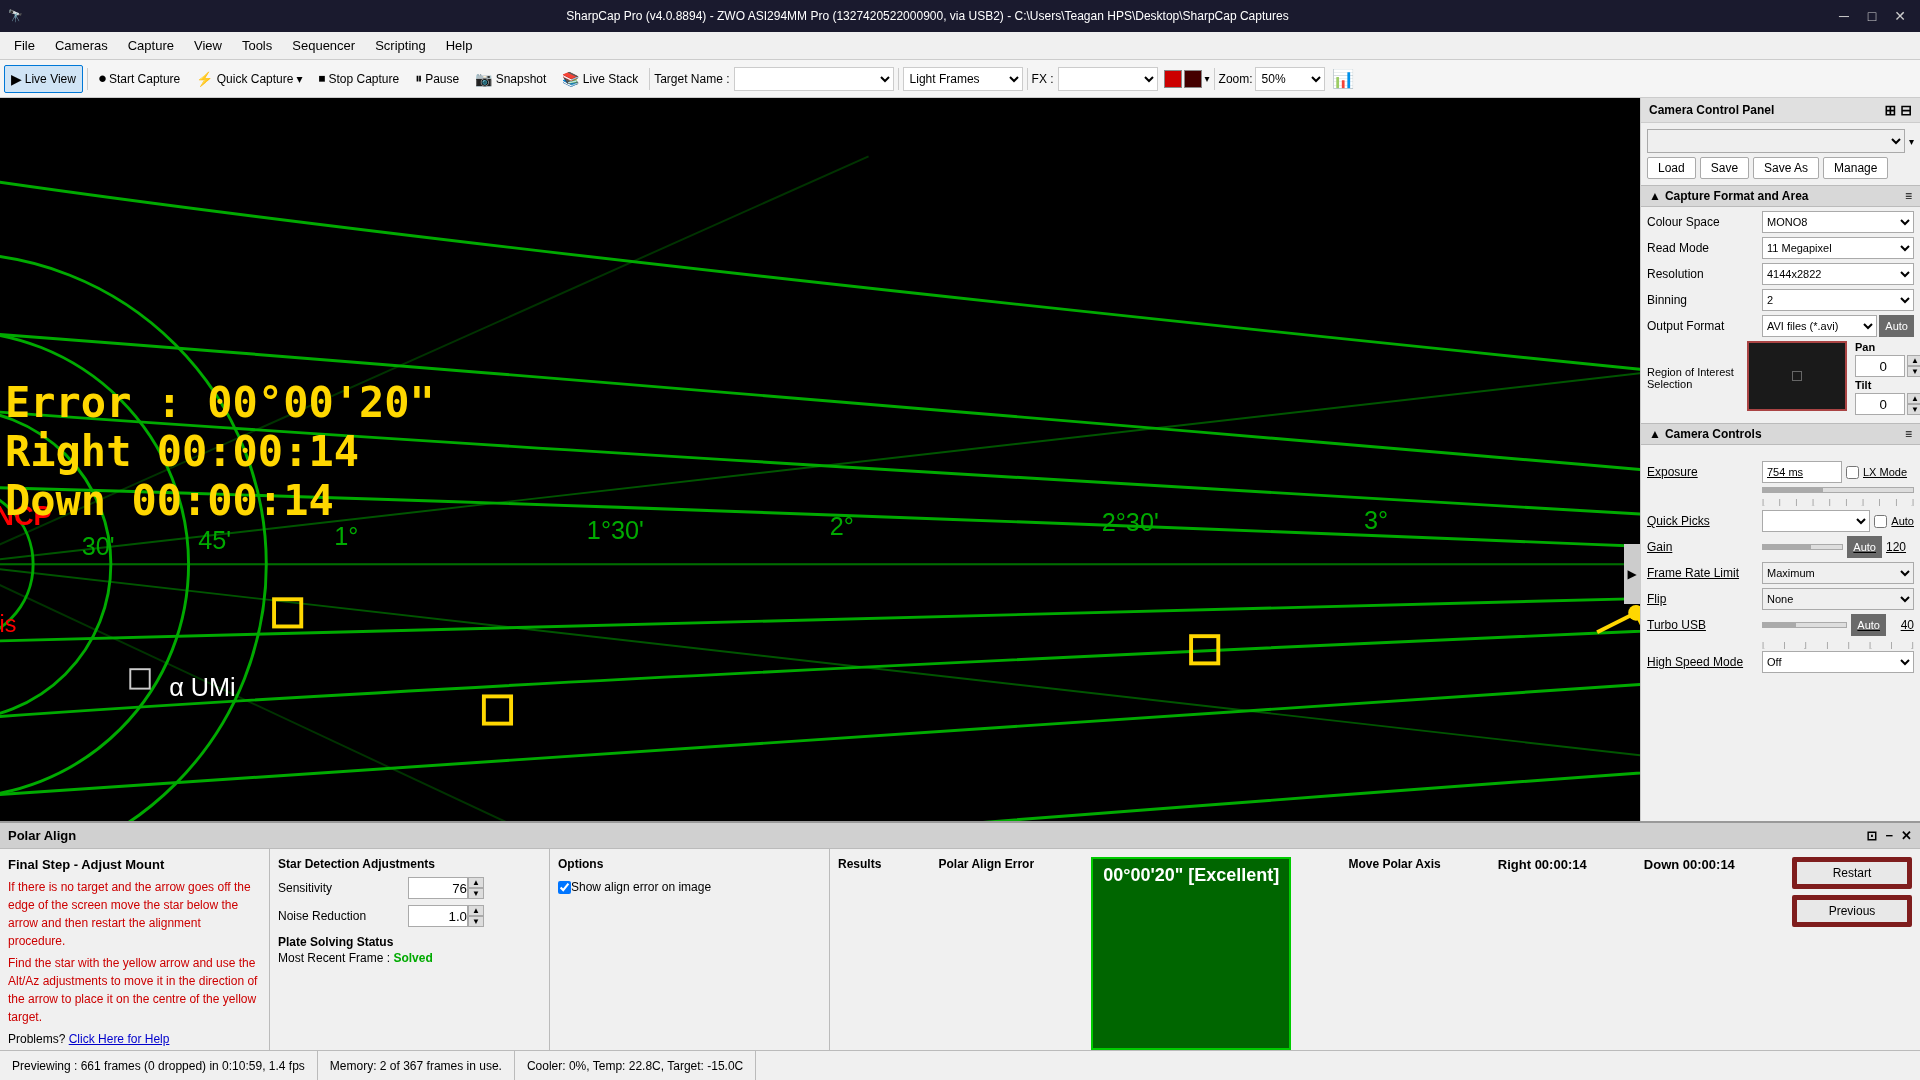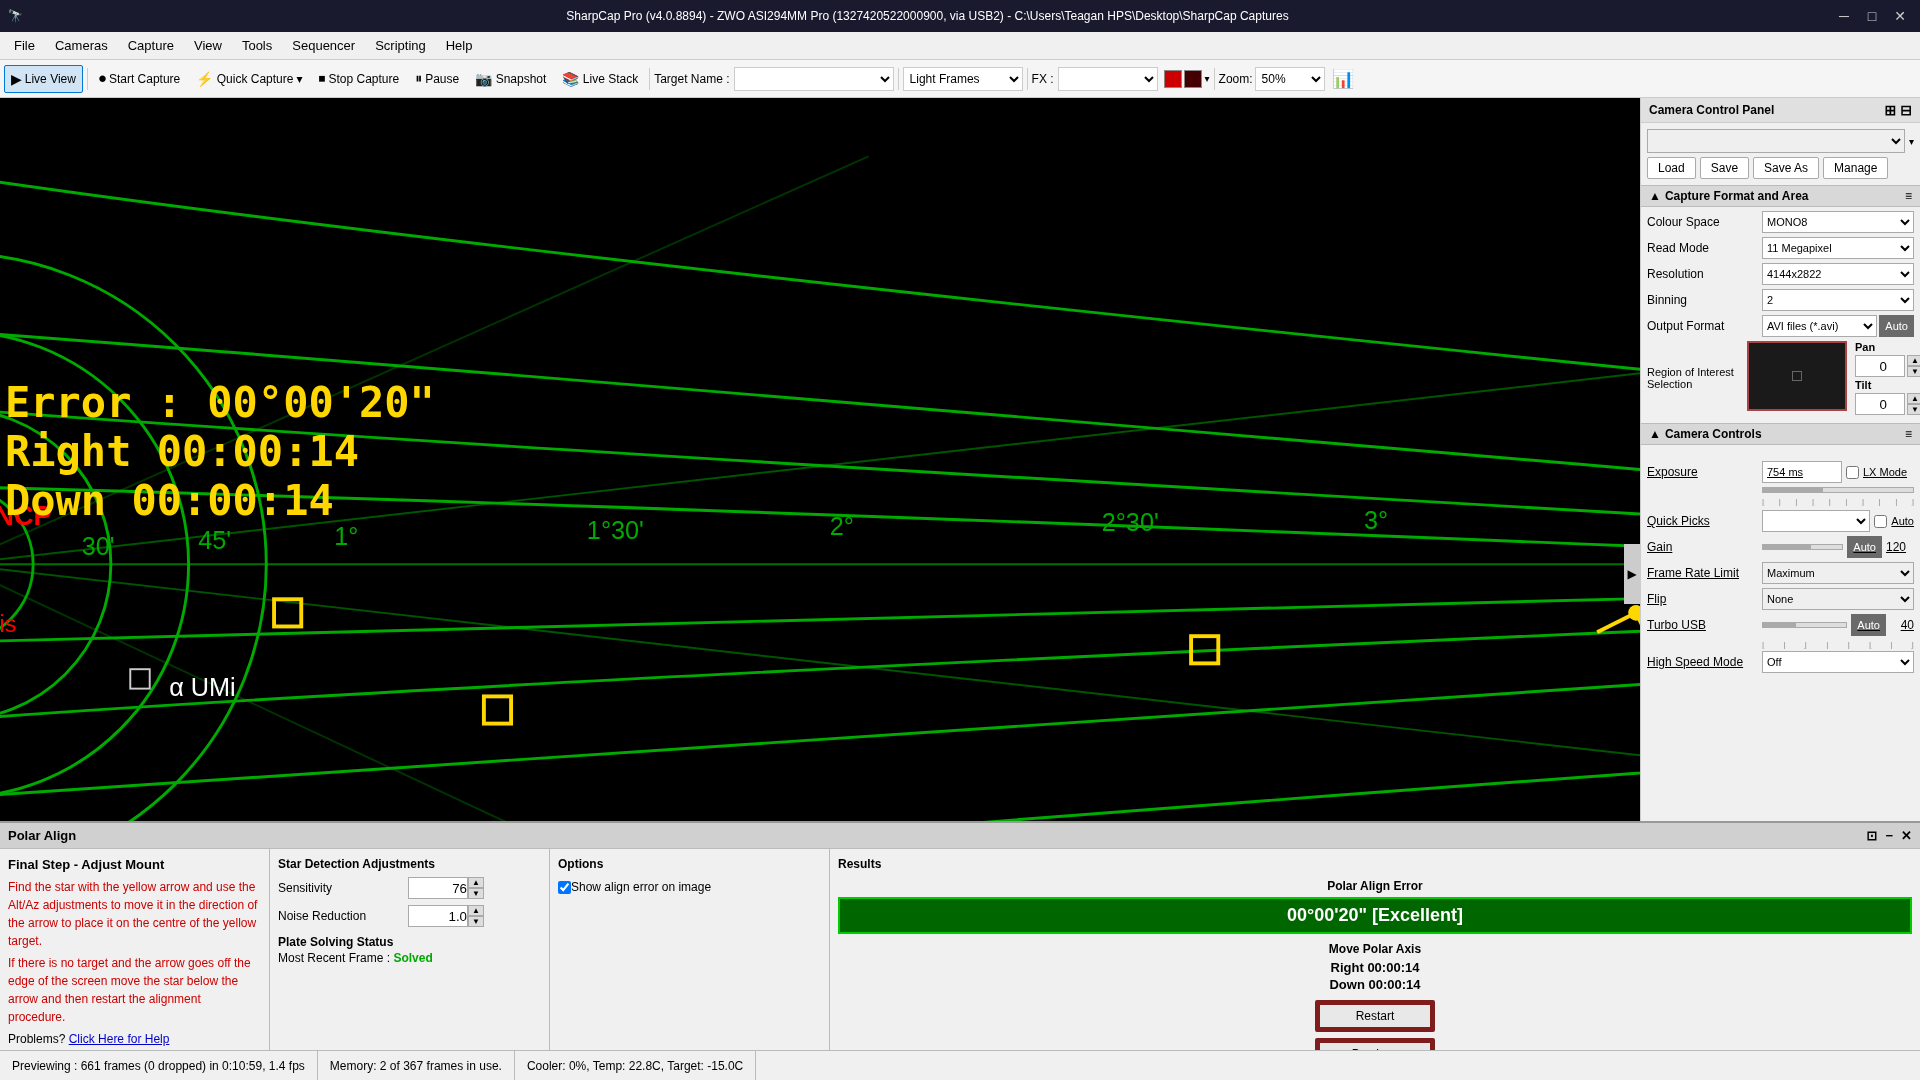--- a/index.html
+++ b/index.html
@@ -273,21 +273,22 @@
     .pa-check-row { display: flex; align-items: flex-end; margin-bottom: 8px; }
     .pa-check-row input { margin-top: 2px; }
     .pa-desc { font-size: 11px; color: #555; margin-top: 2px; }
 
     
     #pa-results {
       flex: 1;
       padding: 8px;
       font-size: 12px;
       display: flex;
-      flex-direction: column;
+      flex-direction: row;
+      justify-content: space-between;
     }
     #pa-results h4 { font-weight: bold; margin-bottom: 8px; }
     #error-badge {
       background: #006600;
       color: #ffffff;
       border: 2px solid #00cc00;
       padding: 6px 10px;
       font-size: 18px;
       font-weight: bold;
       text-align: center;
@@ -734,22 +735,22 @@
     <div id="bottom-header-icons">
       <span title="Float">⊡</span>
       <span title="Minimize">−</span>
       <span title="Close">✕</span>
     </div>
   </div>
   <div id="bottom-content">
 
     <div id="pa-left">
       <h3>Final Step - Adjust Mount</h3>
+      <p class="pa-red">If there is no target and the arrow goes off the edge of the screen move the star below the arrow and then restart the alignment procedure.</p>
       <p class="pa-red">Find the star with the yellow arrow and use the Alt/Az adjustments to move it in the direction of the arrow to place it on the centre of the yellow target.</p>
-      <p class="pa-red">If there is no target and the arrow goes off the edge of the screen move the star below the arrow and then restart the alignment procedure.</p>
       <p>
         <span>Problems?</span>
         <span class="pa-link">Click Here for Help</span>
       </p>
     </div>
 
     <div id="pa-middle">
       <h4>Star Detection Adjustments</h4>
       <div class="pa-row">
         <span class="pa-label">Sensitivity</span>

